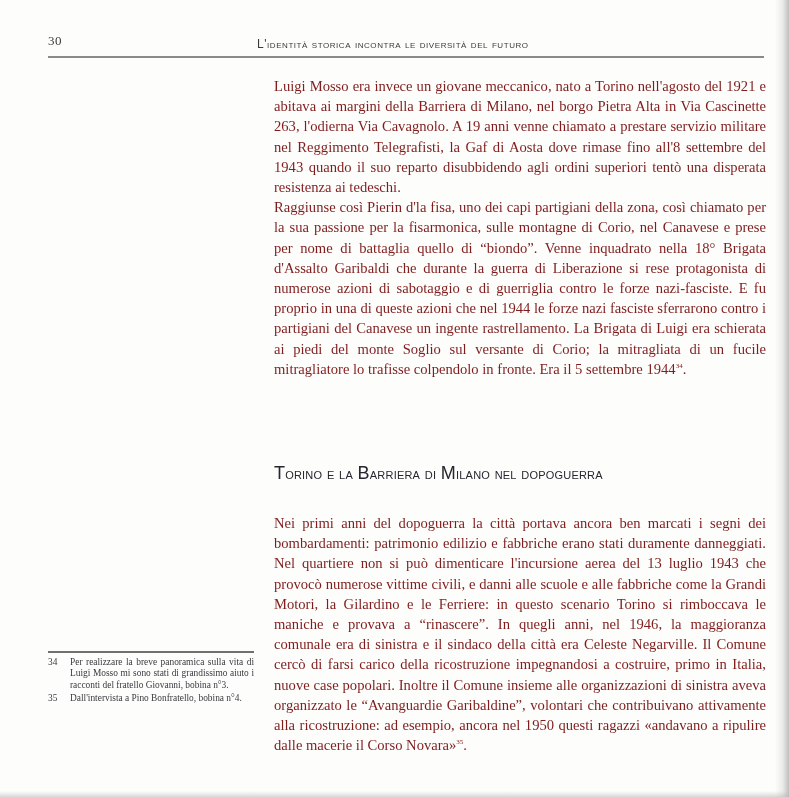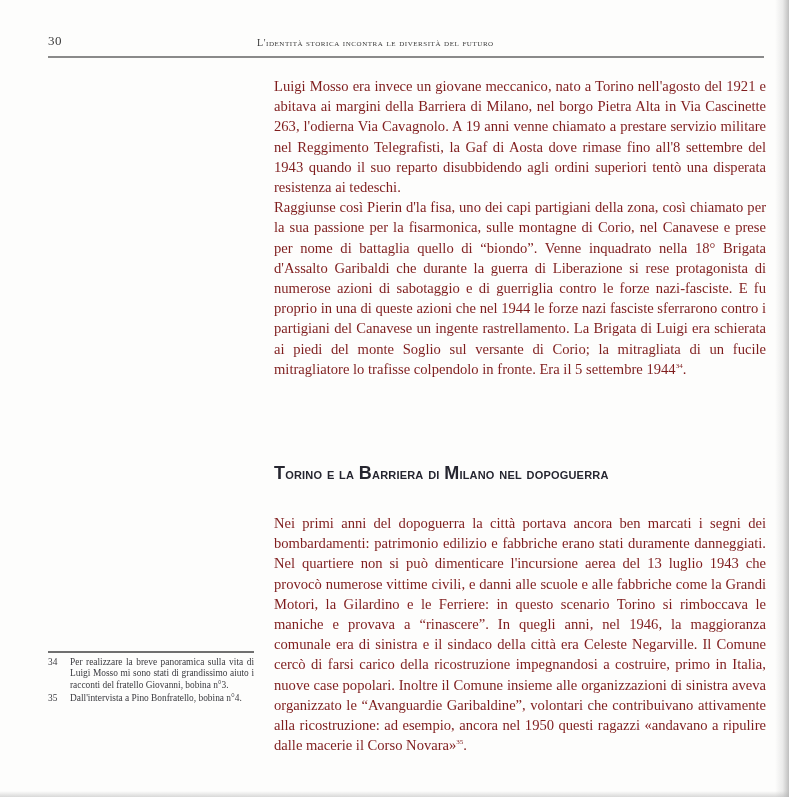--- a/index.html
+++ b/index.html
@@ -44,22 +44,22 @@
       top: 0;
       font-family: "Liberation Serif", serif;
       font-size: 13px;
       color: #3a3a3a;
       letter-spacing: 0.5px;
     }
     .running-title {
       position: absolute;
       left: 209px;
       top: 4px;
-      font-family: Liberation Serif, serif;
-      font-size: 10px;
+      font-family: Liberation Sans, sans-serif;
+      font-size: 12px;
       letter-spacing: 0.55px;
       color: #3b3b3b;
       font-variant: small-caps;
       text-transform: none;
     }
     .head-rule {
       position: absolute;
       left: 48px;
       top: 56px;
       width: 716px;
@@ -79,21 +79,21 @@
     .body-text p {
       margin: 0;
     }
     .block-1 { top: 76px; }
     .block-2 { top: 513px; }
     .section-heading {
       position: absolute;
       left: 274px;
       top: 463px;
       font-family: "Liberation Sans", sans-serif;
-      font-weight: bold;
+      font-weight: normal;
       font-size: 16px;
       color: #262630;
       font-variant: small-caps;
       letter-spacing: 0.2px;
       white-space: nowrap;
     }
     .section-heading .big {
       font-size: 18px;
     }
     sup.fn-ref {

